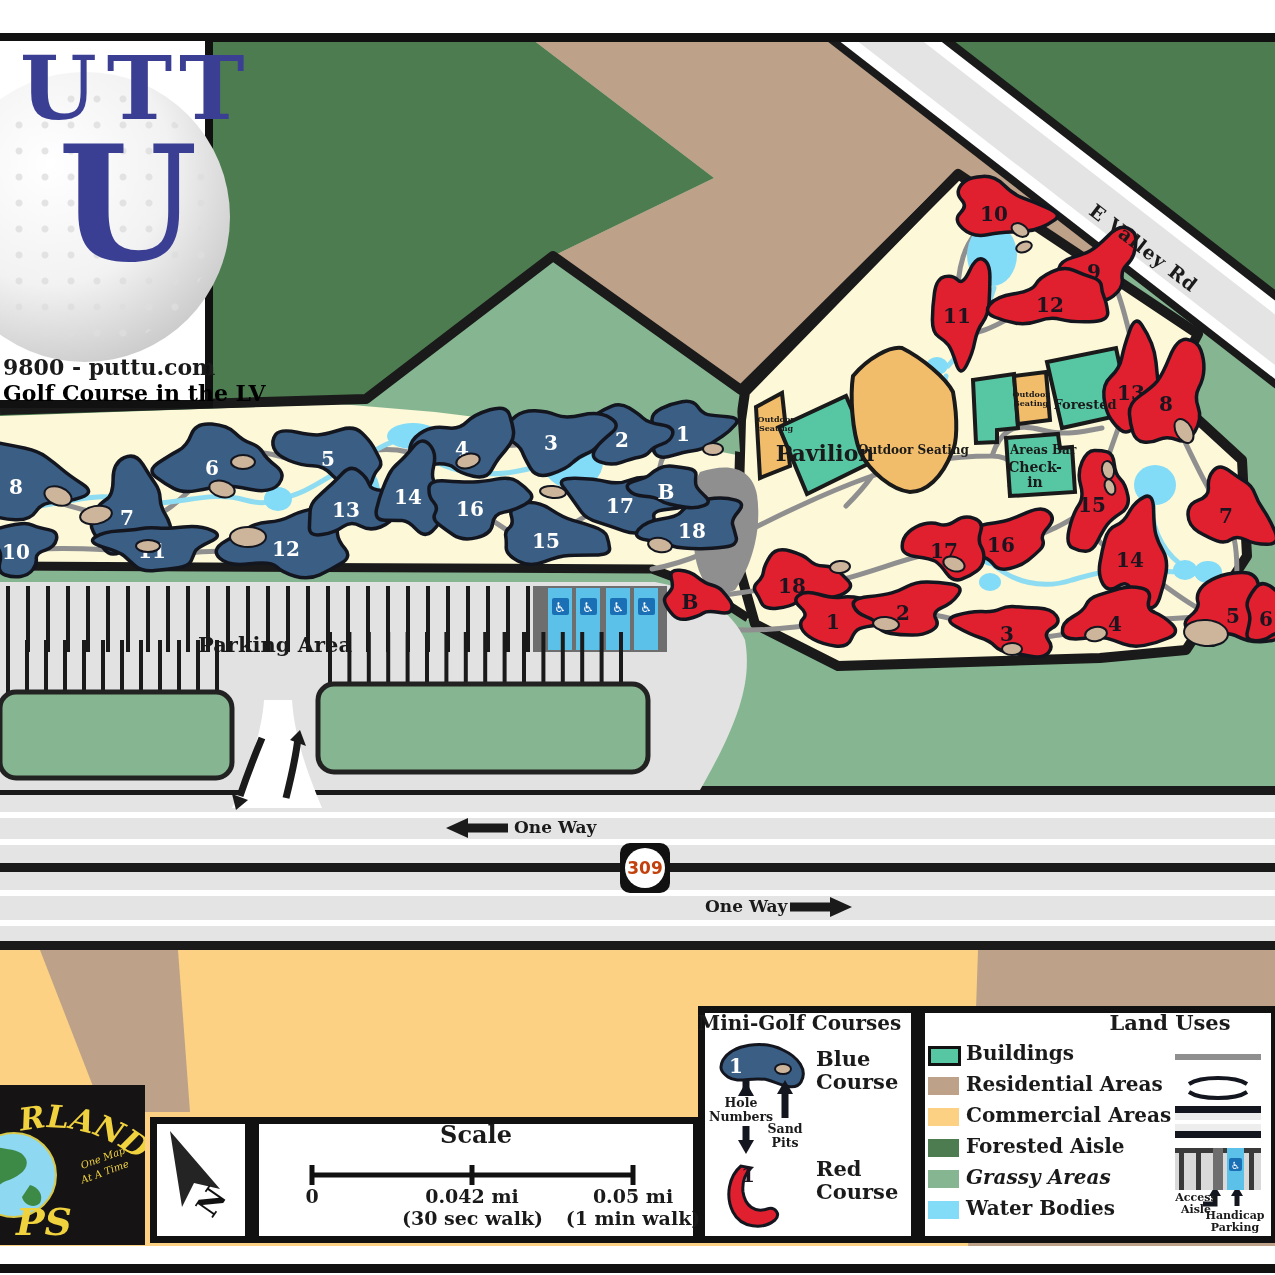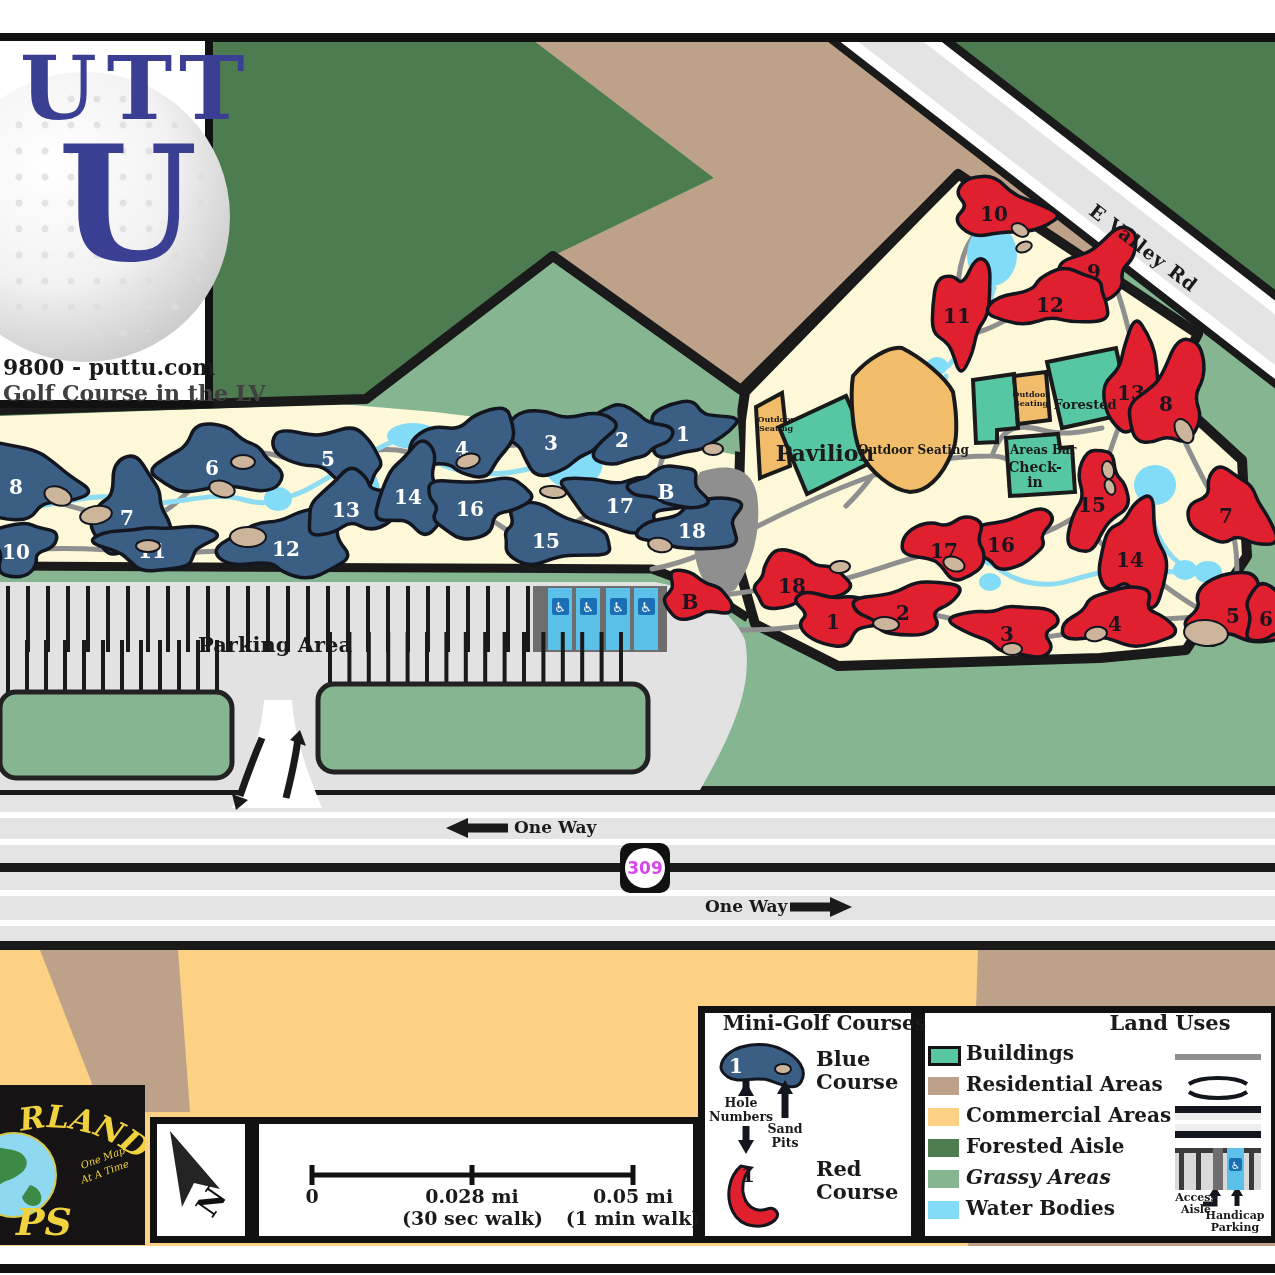--- a/index.html
+++ b/index.html
@@ -23,21 +23,21 @@
         background-image:radial-gradient(circle,#dedede 3px,transparent 4px);
         background-size:26px 26px;opacity:.8;}
   .brand{position:absolute;color:#3b3f94;font-weight:bold;font-family:"DejaVu Serif",serif;}
   
   .box{position:absolute;background:#fff;border:7px solid #111;box-sizing:border-box;z-index:6;}
   .blackbox{position:absolute;background:#151313;z-index:6;}
   .shield{position:absolute;left:620px;top:843px;width:50px;height:50px;background:#111;
           border-radius:10px;z-index:4;}
   .shield .circ{position:absolute;left:5px;top:5px;width:40px;height:40px;background:#fff;border-radius:50%;}
   .shield span{position:absolute;left:0;top:15px;width:50px;text-align:center;
-          font-family:"DejaVu Sans",sans-serif;font-weight:bold;font-size:17px;color:#d946ef;}
+          font-family:"DejaVu Sans",sans-serif;font-weight:bold;font-size:17px;color:#c2410c;}
   .sw{position:absolute;width:31px;height:18px;}
 </style>
 </head>
 <body>
 
 <div class="stage">
 
   <svg class="map-svg" viewBox="0 0 1275 1275">
 
     <rect x="0" y="30" width="1275" height="1216" fill="#86b691"></rect>
@@ -305,40 +305,40 @@
     <rect x="0" y="33" width="1275" height="9" fill="#111"></rect>
     <rect x="0" y="1246" width="1275" height="29" fill="#fff"></rect>
     <rect x="0" y="1264" width="1275" height="9" fill="#111"></rect>
   </svg>
 
   <div class="logo-card"></div>
   <div class="ball" style="z-index:5;"></div>
   <div class="brand" style="left:20px;top:36px;font-size:88px;letter-spacing:10px;z-index:5;">UTT</div>
   <div class="brand" style="left:58px;top:110px;font-size:160px;z-index:5;">U</div>
   <div class="label" style="left:3px;top:356px;font-size:22px;z-index:5;text-align:center;">9800 - puttu.com</div>
-  <div class="label" style="left:3px;top:382px;font-size:22px;color:#404040;z-index:5;">Golf Course in the LV</div>
+  <div class="label" style="left:3px;top:382px;font-size:22px;color:#000000;z-index:5;">Golf Course in the LV</div>
 
   <div class="label" style="left:1098px;top:200px;font-size:19px;transform:rotate(37.5deg);transform-origin:left top;letter-spacing:1px;">E Valley Rd</div>
   <div class="label wrap" style="left:756px;top:415px;width:40px;font-size:8px;">Outdoor Seating</div>
   <div class="label" style="left:775px;top:442px;width:100px;text-align:center;font-size:22px;">Pavilion</div>
   <div class="label" style="left:858px;top:444px;width:100px;text-align:center;font-size:12px;">Outdoor Seating</div>
   <div class="label wrap" style="left:1010px;top:390px;width:42px;font-size:8px;">Outdoor Seating</div>
   <div class="label" style="left:1040px;top:398px;width:90px;text-align:center;font-size:13px;">Forested</div>
   <div class="label" style="left:1010px;top:444px;width:62px;text-align:center;font-size:12px;">Areas Bar</div>
   <div class="label wrap" style="left:1008px;top:460px;width:54px;font-size:14px;">Check-in</div>
   <div class="label" style="left:195px;top:634px;width:160px;text-align:center;font-size:21px;">Parking Area</div>
   <div class="label" style="left:514px;top:818px;font-size:17px;">One Way</div>
   <div class="label" style="left:705px;top:897px;font-size:17px;">One Way</div>
   <div class="shield">
     <div class="circ"></div>
     <span>309</span>
   </div>
 
   <div class="box" style="left:698px;top:1006px;width:220px;height:237px;"></div>
-  <div class="label" style="left:698px;top:1013px;width:220px;text-align:right;font-size:20px;z-index:7;padding-left:8px;">Mini-Golf Courses</div>
+  <div class="label" style="left:698px;top:1013px;width:220px;text-align:left;font-size:20px;z-index:7;">Mini-Golf Courses</div>
   <svg style="position:absolute;left:705px;top:1038px;z-index:7;" width="205" height="200" viewBox="0 0 205 200">
     <path d="M18,22 C28,6 58,2 78,12 C93,19 103,32 96,44 C90,54 76,46 63,42 C48,38 33,46 23,39 C16,34 14,30 18,22 Z" fill="#3a5e84" stroke="#14161f" stroke-width="3"></path>
     <ellipse cx="78" cy="31" rx="8" ry="5" fill="#cdb59c" stroke="#14161f" stroke-width="2"></ellipse>
     <text x="31" y="35" text-anchor="middle" class="holeNum b" font-size="15">1</text>
     <line x1="41" y1="56" x2="41" y2="42" stroke="#14161f" stroke-width="7"></line>
     <polygon points="33,44 49,44 41,30" fill="#14161f" style="display:none"></polygon>
     <polygon points="33,46 49,46 41,32" fill="#14161f" style="display:none"></polygon>
     <line x1="41" y1="88" x2="41" y2="104" stroke="#14161f" stroke-width="7"></line>
     <polygon points="33,102 49,102 41,116" fill="#14161f"></polygon>
     <polygon points="33,58 49,58 41,44" fill="#14161f"></polygon>
@@ -412,25 +412,26 @@
     <text x="106" y="90" font-size="10" font-style="italic" fill="#f0d23f" text-anchor="middle" transform="rotate(-20 106 90)">At A Time</text>
   </svg>
 
   <div class="box" style="left:150px;top:1117px;width:102px;height:126px;"></div>
   <svg style="position:absolute;left:150px;top:1117px;z-index:7;" width="102" height="126" viewBox="0 0 102 126">
     <polygon points="20,14 70,72 44,66 32,90" fill="#242424"></polygon>
     <text x="62" y="102" font-size="30" font-weight="bold" font-family="DejaVu Serif,serif" fill="#111" transform="rotate(-55 62 102)">N</text>
   </svg>
 
   <div class="box" style="left:252px;top:1117px;width:448px;height:126px;"></div>
+  <div class="label" style="left:252px;top:1122px;width:448px;text-align:center;font-size:24px;z-index:7;">Scale</div>
   <svg style="position:absolute;left:252px;top:1117px;z-index:7;" width="448" height="126" viewBox="0 0 448 126">
     <line x1="60" y1="58" x2="381" y2="58" stroke="#111" stroke-width="5"></line>
     <line x1="60" y1="48" x2="60" y2="68" stroke="#111" stroke-width="5"></line>
     <line x1="220" y1="48" x2="220" y2="68" stroke="#111" stroke-width="5"></line>
     <line x1="381" y1="48" x2="381" y2="68" stroke="#111" stroke-width="5"></line>
   </svg>
   <div class="label" style="left:292px;top:1186px;width:40px;text-align:center;font-size:19px;z-index:7;">0</div>
-  <div class="label" style="left:412px;top:1186px;width:120px;text-align:center;font-size:19px;z-index:7;">0.028 mi</div>
+  <div class="label" style="left:412px;top:1186px;width:120px;text-align:center;font-size:19px;z-index:7;">0.042 mi</div>
   <div class="label" style="left:402px;top:1208px;width:140px;text-align:center;font-size:19px;z-index:7;">(30 sec walk)</div>
   <div class="label" style="left:573px;top:1186px;width:120px;text-align:center;font-size:19px;z-index:7;">0.05 mi</div>
   <div class="label" style="left:563px;top:1208px;width:140px;text-align:center;font-size:19px;z-index:7;">(1 min walk)</div>
 
 </div>
 
 </body></html>

